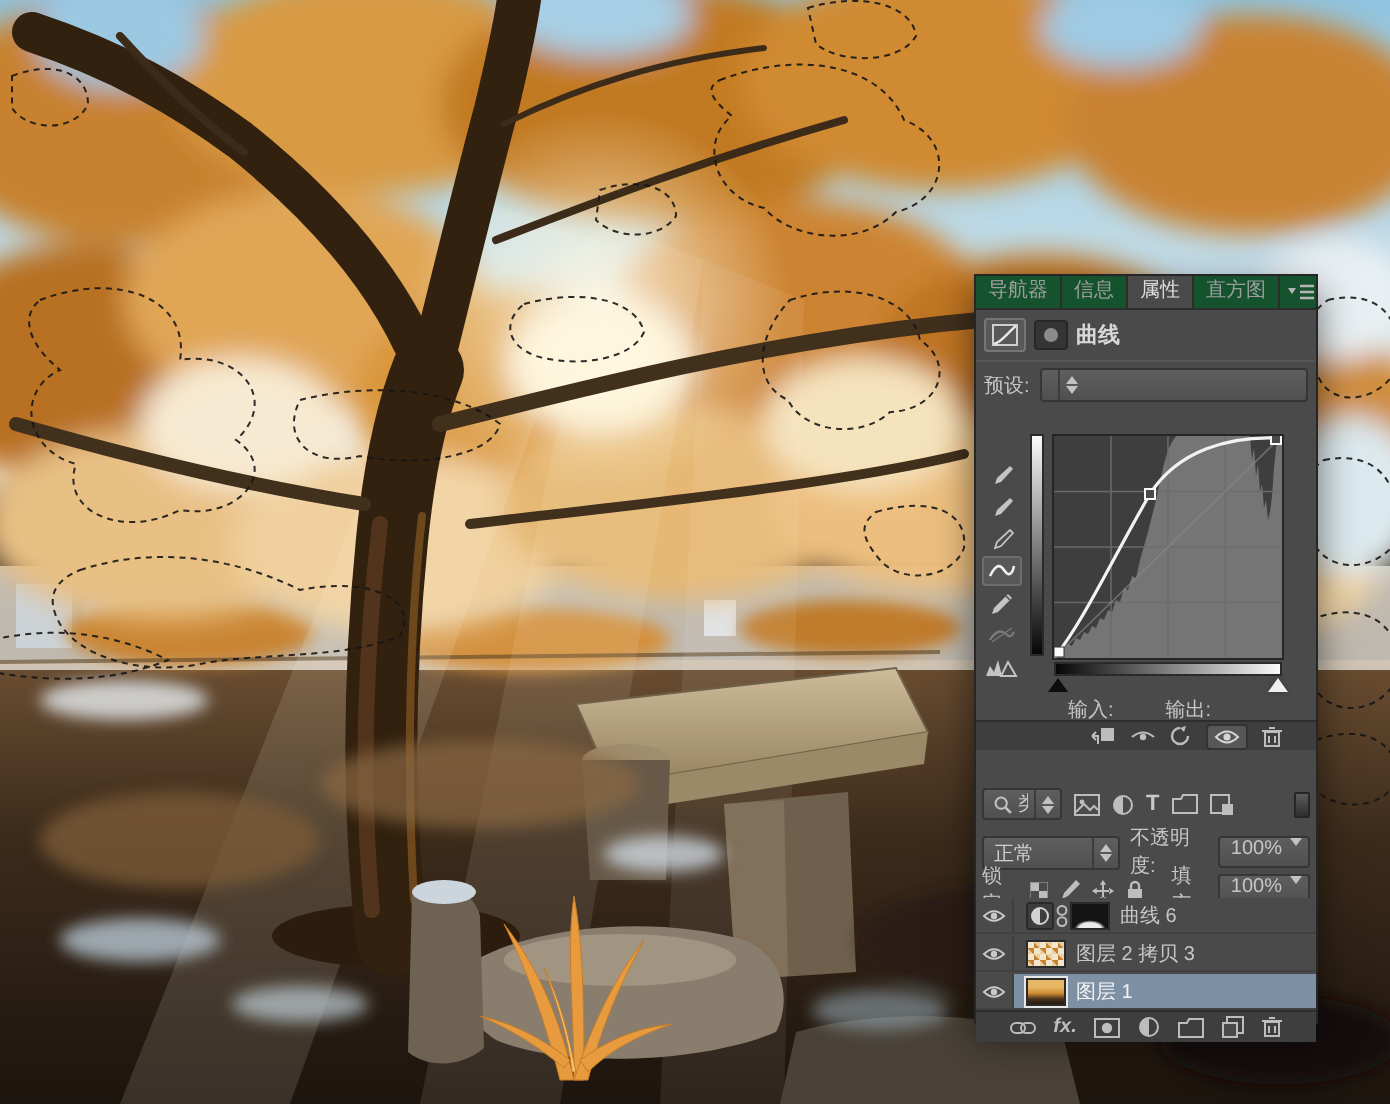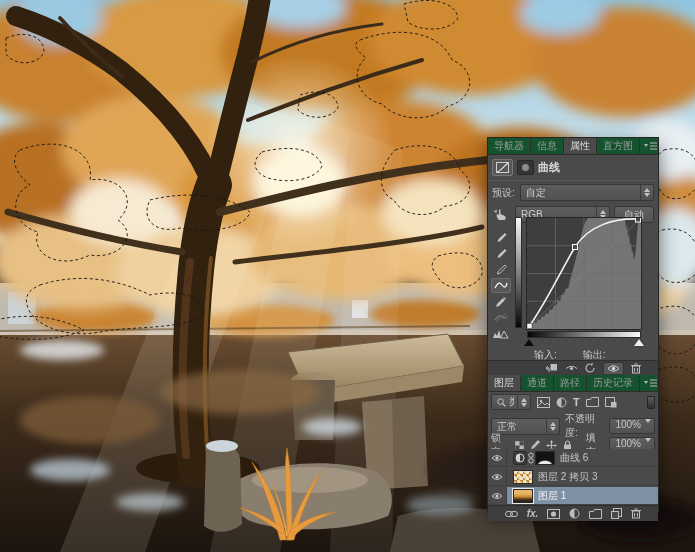--- a/index.html
+++ b/index.html
@@ -251,44 +251,27 @@
             <circle cx="4.5" cy="4.5" r="3.5" fill="#8b8b8b"></circle>
           </svg>
       </div>
       <span style="font-size:11px;color:#d8d8d8;">曲线</span>
     </div>
     <div class="abs sep" style="top:42px;"></div>
 
     <div class="abs" style="top:46px;left:4px;right:4px;display:flex;align-items:center;gap:5px;">
       <span>预设:</span>
       <div class="select" style="flex:1;">
-        <span class="lbl">自定</span>
         <span class="spin">
             <i class="u"></i>
             <i class="d"></i>
           </span>
       </div>
     </div>
 
-    <div class="abs" style="top:68px;left:3px;right:4px;display:flex;align-items:center;gap:4px;">
-      <div class="toolbtn">
-        <svg class="ic" width="14" height="13" viewBox="0 0 14 13">
-            <path d="M5,12 C3,10 2,8 3,6 L5,7 L5,2 C5,1 6.4,1 6.4,2 L6.4,6 L10,7.5 C12,8.3 12,10 11,12 Z" fill="#c4c4c4"></path>
-            <path d="M1,4 l2,-2 M1,2 l0,2 2,0" stroke="#c4c4c4" fill="none" stroke-width=".9"></path>
-          </svg>
-      </div>
-      <div class="select" style="flex:1;">
-        <span class="lbl">RGB</span>
-        <span class="spin">
-            <i class="u"></i>
-            <i class="d"></i>
-          </span>
-      </div>
-      <div class="btn" style="width:40px;">自动</div>
-    </div>
 
     <div class="abs" style="top:92px;left:2px;width:22px;display:flex;flex-direction:column;gap:1px;align-items:center;">
       <div class="toolbtn">
           <svg class="ic" width="12" height="12" viewBox="0 0 12 12">
             <path d="M10,1 l1.5,1.5 -6,6.5 -3,1 1,-3 z" fill="#c4c4c4"></path>
           </svg>
         </div>
       <div class="toolbtn">
           <svg class="ic" width="12" height="12" viewBox="0 0 12 12">
             <path d="M10,1 l1.5,1.5 -6,6.5 -3,1 1,-3 z" fill="#c4c4c4"></path>
@@ -374,32 +357,20 @@
           </svg>
         </span>
       <span>
           <svg class="ic" width="10" height="11" viewBox="0 0 10 11">
             <rect x="1.5" y="3" width="7" height="7" fill="none" stroke="#bdbdbd"></rect>
             <path d="M0,2.5 h10 M3.5,1 h3 M3.5,5 v3.5 M6.5,5 v3.5" stroke="#bdbdbd"></path>
           </svg>
         </span>
     </div>
 
-    <div class="abs tabbar" style="top:237px;">
-      <div class="tab active">图层</div>
-      <div class="tab">通道</div>
-      <div class="tab">路径</div>
-      <div class="tab">历史记录</div>
-      <div class="panel-menu">
-        <svg class="ic" width="13" height="9" viewBox="0 0 13 9">
-            <path d="M0,2 l4,0 -2,3 z" fill="#b5b5b5"></path>
-            <path d="M6,1 h7 M6,4 h7 M6,7 h7" stroke="#b5b5b5" stroke-width="1.2"></path>
-          </svg>
-      </div>
-    </div>
 
     <div class="abs" style="top:256px;left:3px;right:3px;display:flex;align-items:center;gap:6px;">
       <div class="select" style="width:40px;height:16px;">
         <svg class="ic" width="9" height="9" viewBox="0 0 9 9" style="margin-right:3px;">
             <circle cx="3.6" cy="3.6" r="2.8" fill="none" stroke="#c2c2c2"></circle>
             <path d="M5.8,5.8 L8.4,8.4" stroke="#c2c2c2" stroke-width="1.3"></path>
           </svg>
         <span class="lbl">类型</span>
         <span class="spin">
             <i class="u"></i>

